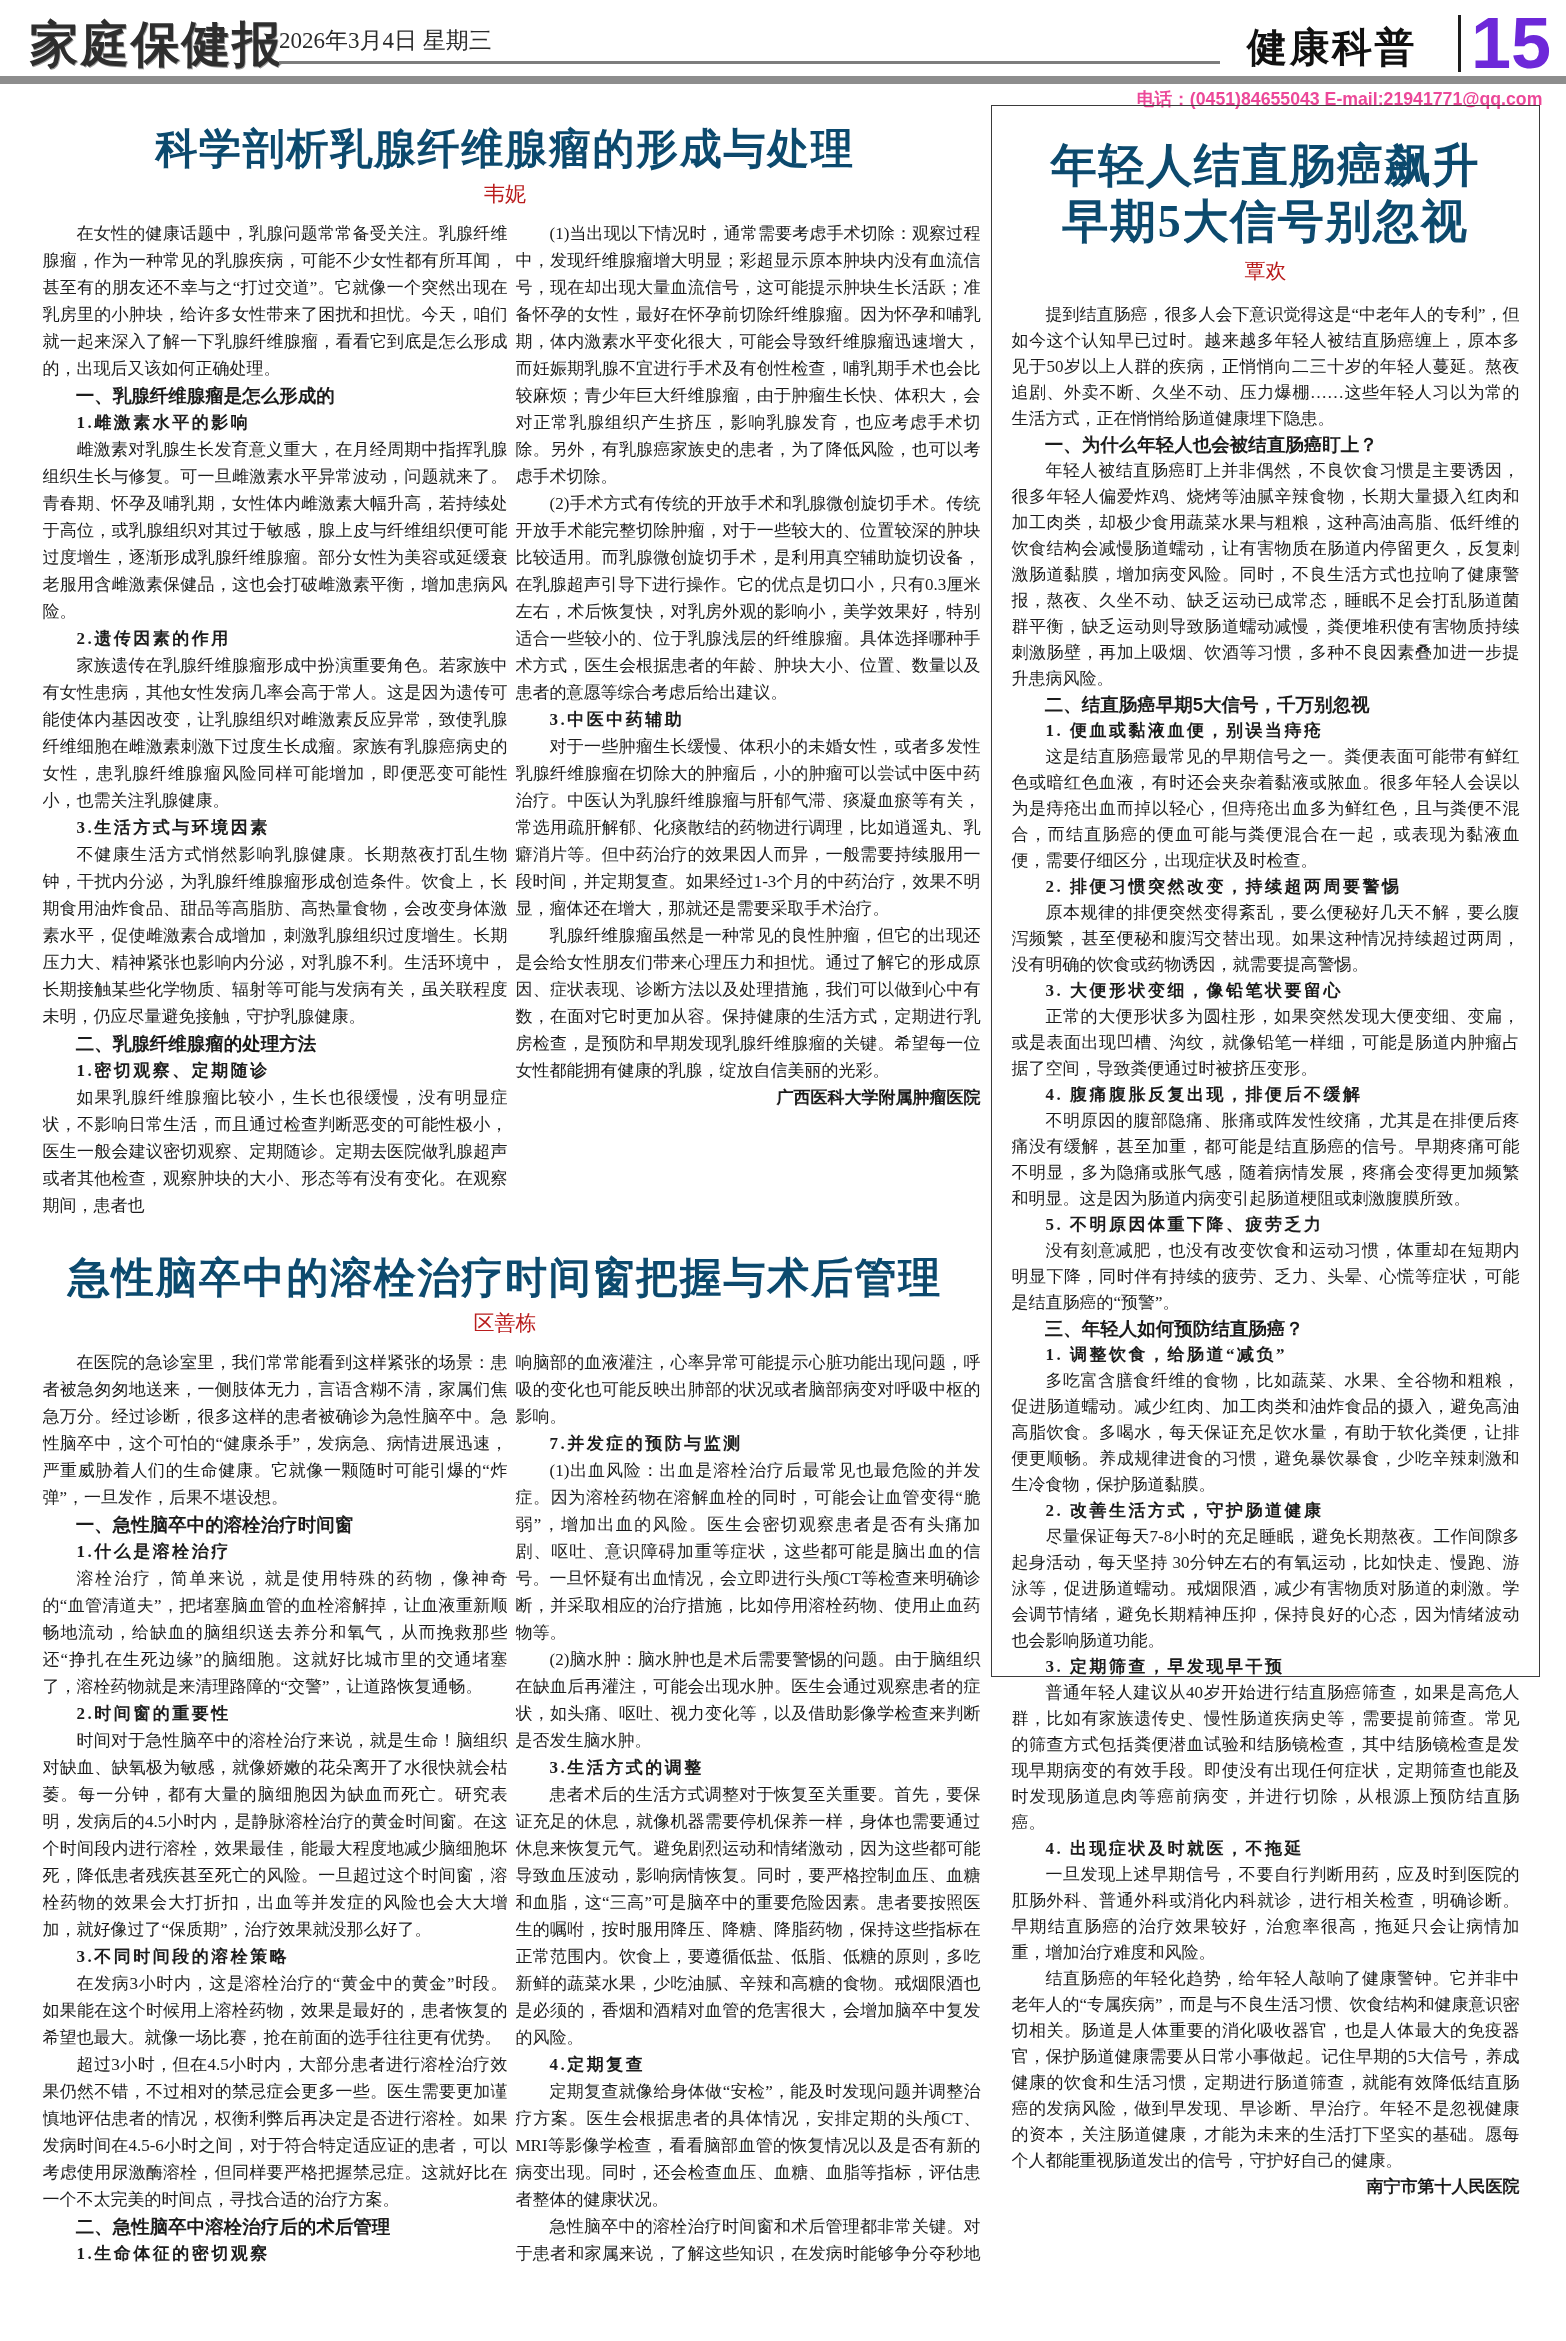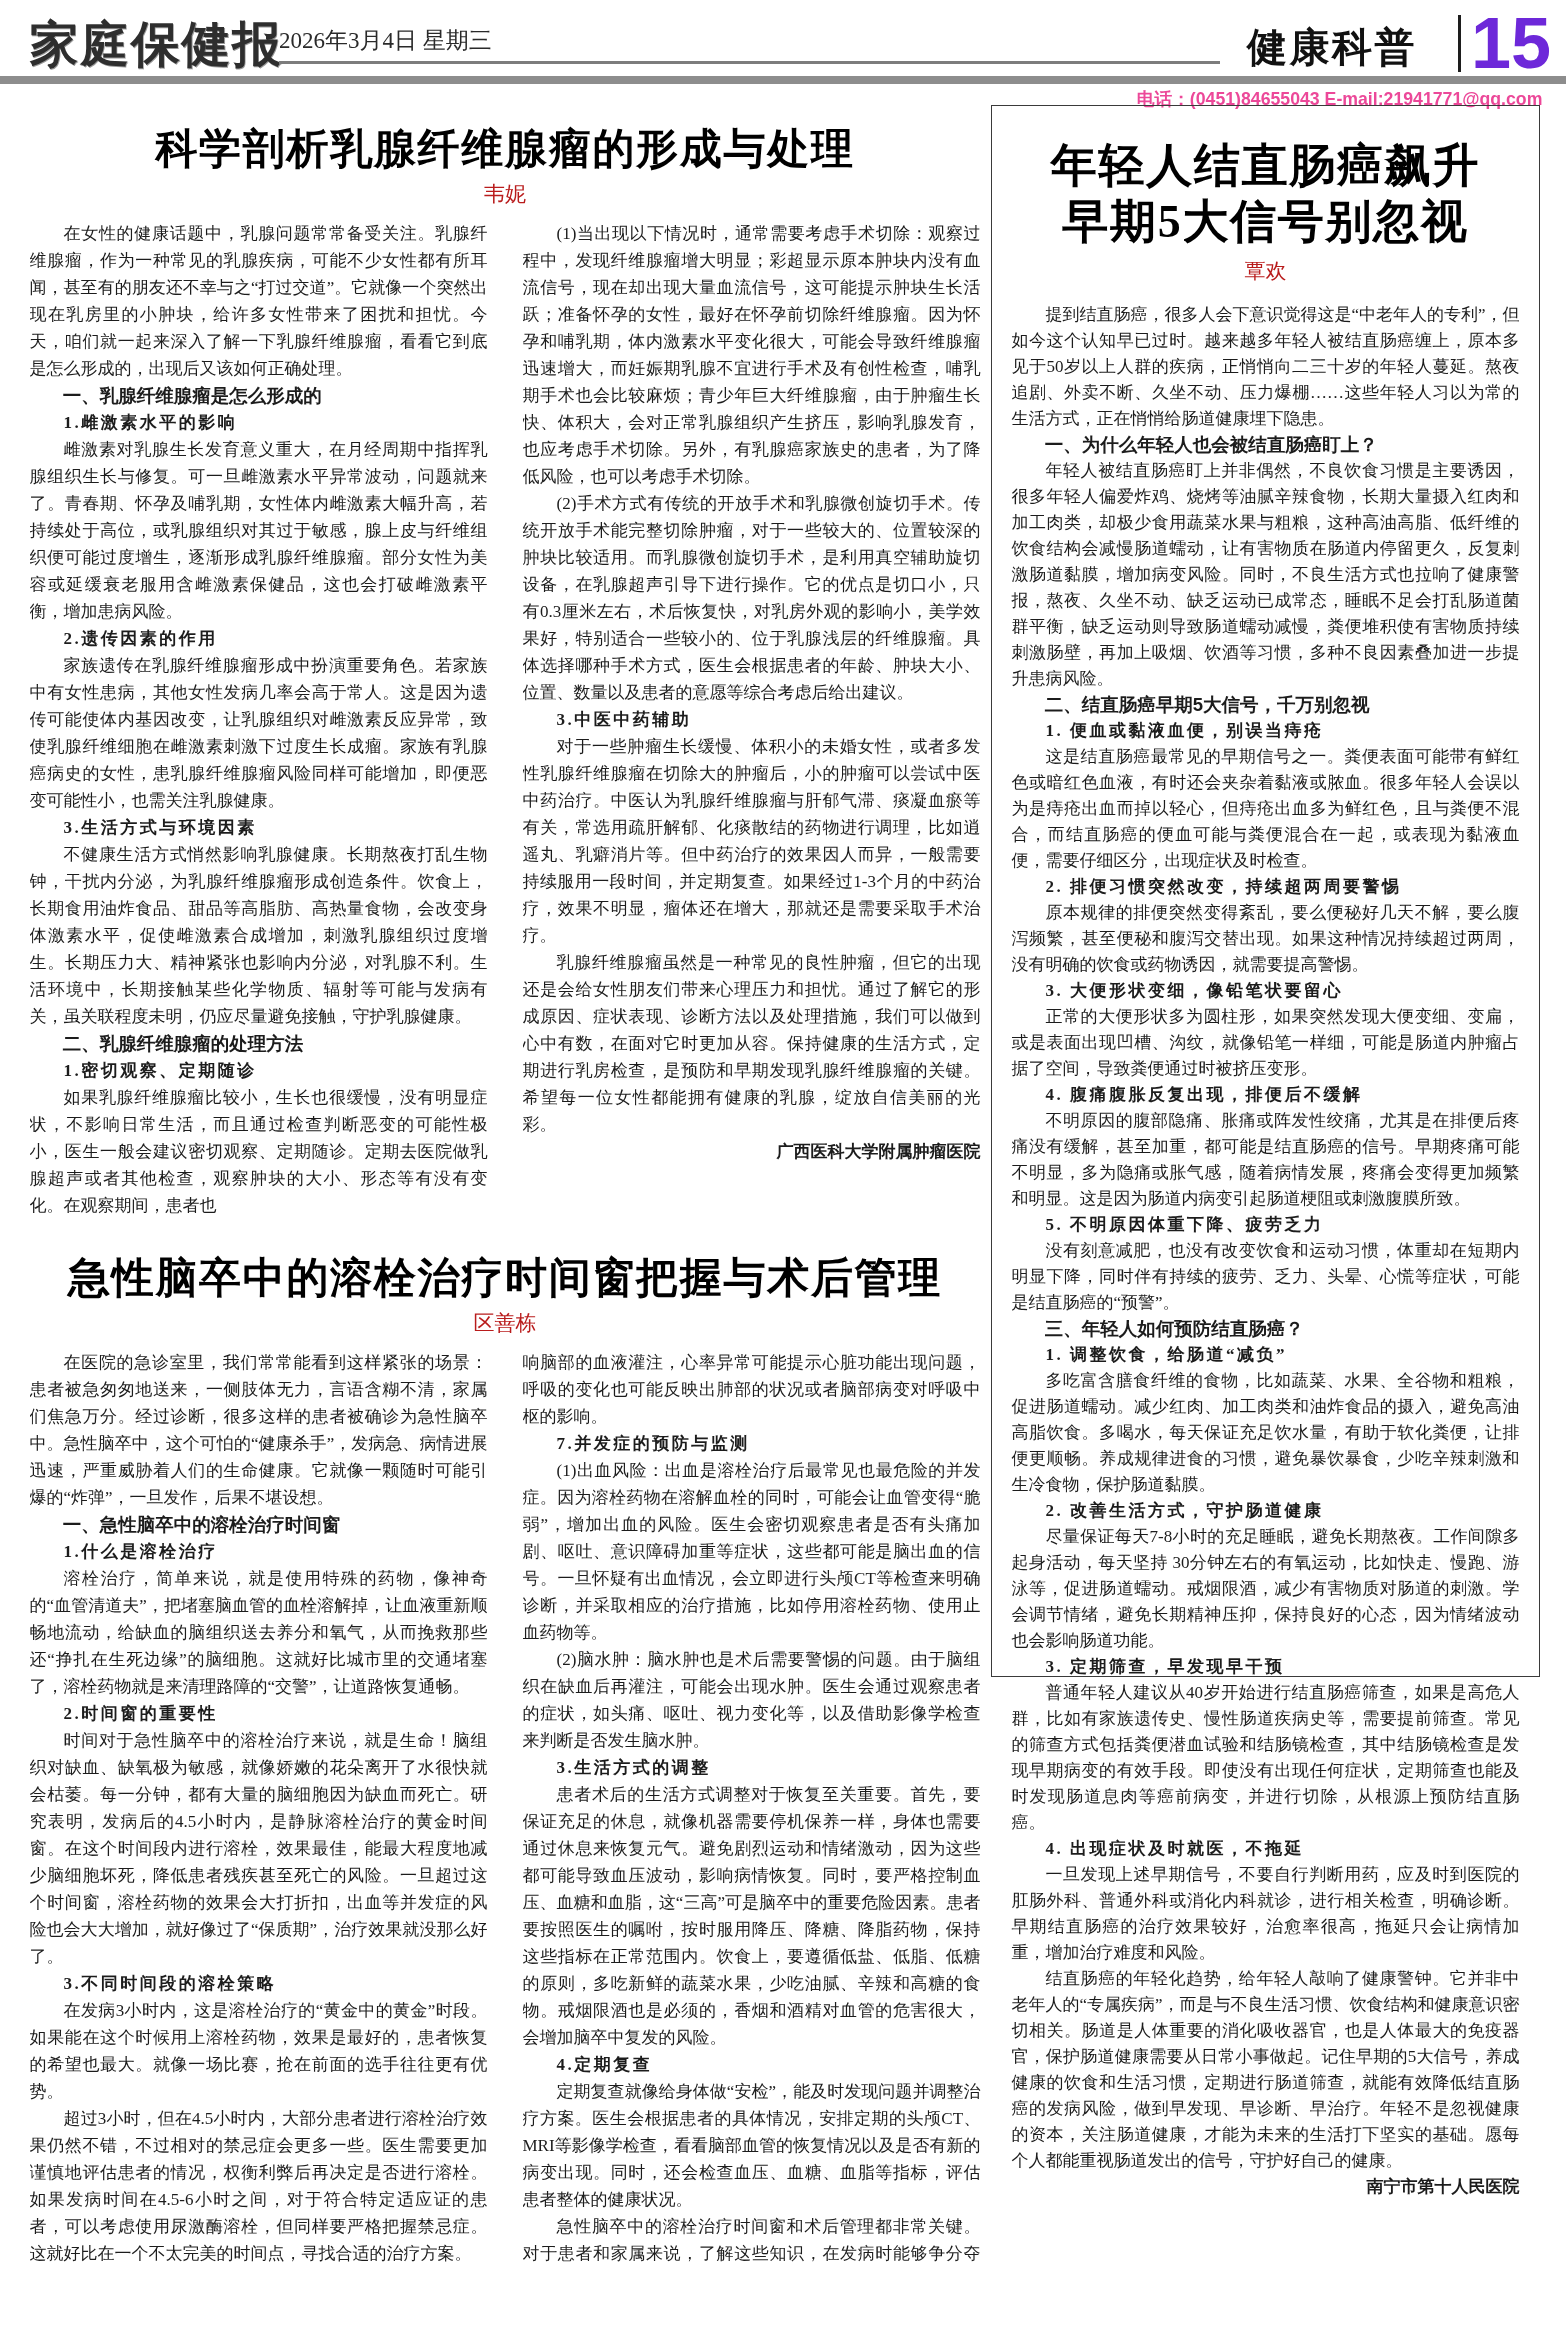--- a/index.html
+++ b/index.html
@@ -16,35 +16,35 @@
   .section-title{position:absolute;left:1247px;top:20px;font-size:40px;font-weight:bold;
                  letter-spacing:2.5px;color:#111;}
   .vdiv{position:absolute;left:1458px;top:15px;width:2.5px;height:57px;background:#1d1d1d;}
   .pageno{position:absolute;left:1471px;top:1.7px;font-size:72px;font-weight:bold;
           font-family:"Liberation Sans",sans-serif;color:#6d28d9;}
   .thick-rule{position:absolute;left:0;top:76px;width:1566px;height:7.6px;background:#8d8d8d;}
   .contact{position:absolute;right:23.6px;top:87px;font-size:17.7px;font-weight:bold;
            font-family:"Liberation Sans",sans-serif;color:#ec4899;}
 
   
-  h1.art-title{margin:0;text-align:center;font-weight:bold;color:#000000;}
+  h1.art-title{margin:0;text-align:center;font-weight:bold;color:#0c4a6e;}
   .author{text-align:center;font-size:21px;margin-top:5px;color:#b91c1c;}
   .para{margin:0;text-align:justify;}
   .para.body{text-indent:2em;}
   .para.cont{text-indent:0;}
   .para.h2{font-family:"Liberation Sans",sans-serif;font-weight:bold;text-indent:1.8em;}
   .para.h3{font-weight:bold;letter-spacing:2.5px;text-indent:2em;}
   .para.sign{text-align:right;font-family:"Liberation Sans",sans-serif;font-weight:bold;text-indent:0;}
 
   
   .left-art{position:absolute;left:29.5px;width:951px;}
   #a1{top:123px;}
   #a3{top:1252px;}
   .left-art h1.art-title{font-size:42px;letter-spacing:1.7px;line-height:52px;}
-  .cols{display:flex;gap:35px;margin-top:11.8px;overflow:hidden;justify-content:flex-end;}
+  .cols{display:flex;gap:8px;margin-top:11.8px;overflow:hidden;justify-content:flex-end;}
   .col{width:465px;font-size:17px;line-height:27px;overflow:hidden;}
   #a1 .cols{height:1008px;}
   #a3 .cols{height:916px;}
   .col .para.h2{font-size:18.5px;}
 
   
   .boxed-art{position:absolute;left:991px;top:105px;width:549px;height:1572px;
              border:1.7px solid #3a3a3a;box-sizing:border-box;padding:29px 19.4px 15px;}
   .boxed-art h1.art-title{font-size:46px;line-height:56px;letter-spacing:1.7px;margin-top:3.4px;}
   .boxed-art .author{margin-top:6.7px;}

